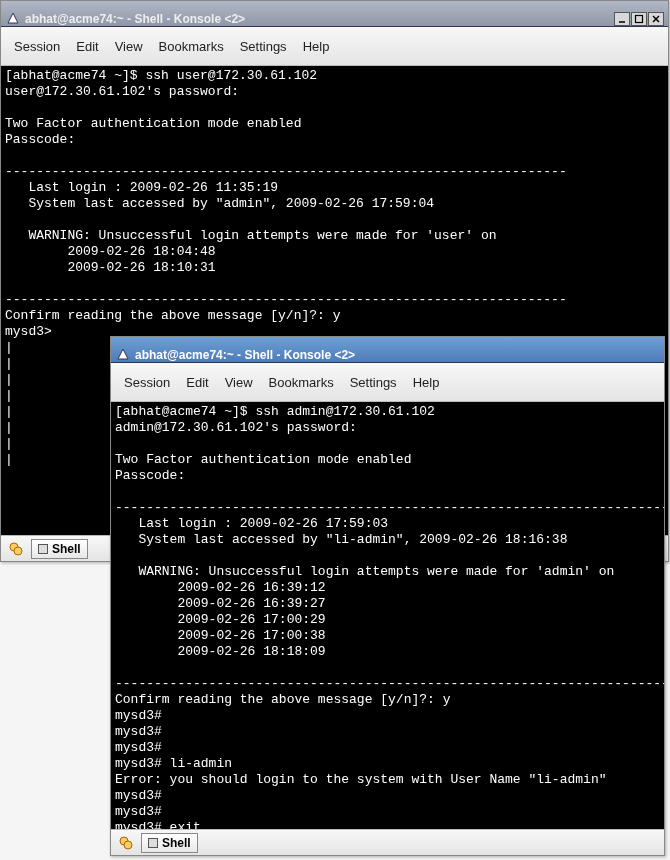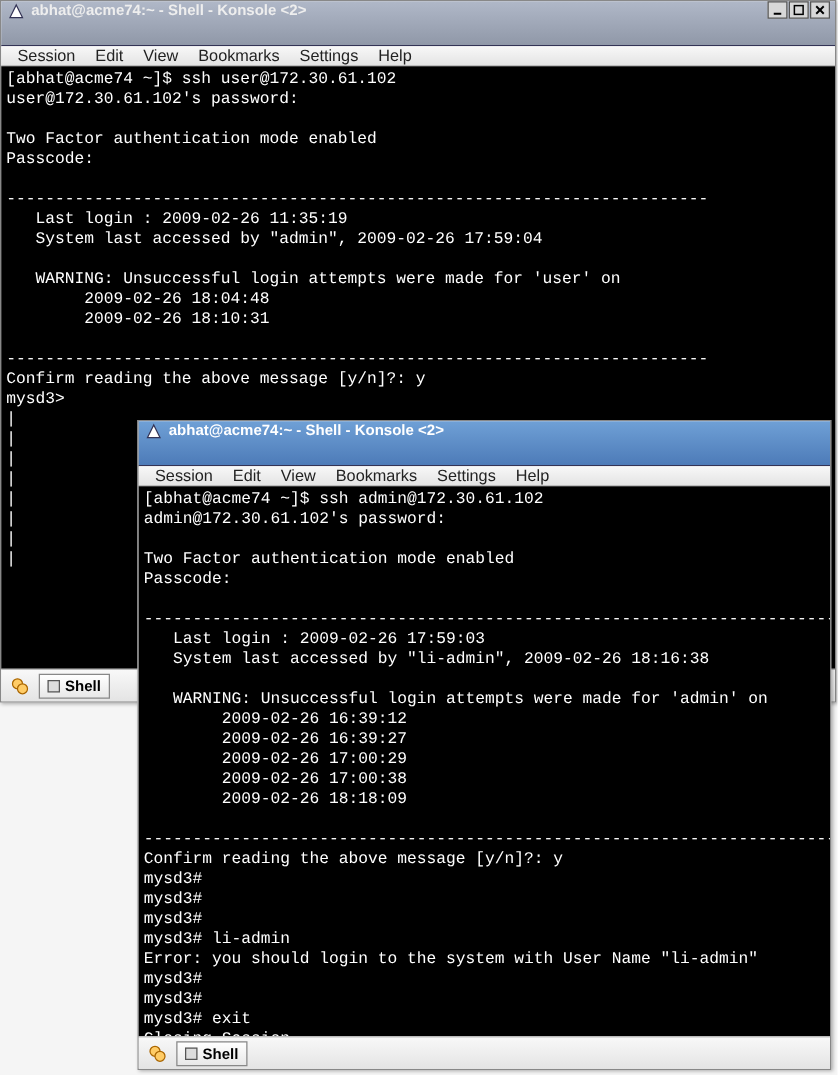--- a/index.html
+++ b/index.html
@@ -15,24 +15,24 @@
     position: absolute;
     border: 1px solid #888;
     background: #fff;
     box-shadow: 1px 1px 3px rgba(0,0,0,0.3);
     display: flex;
     flex-direction: column;
   }
   .win1 { left: 0; top: 0; width: 669px; height: 562px; }
   .win2 { left: 110px; top: 336px; width: 555px; height: 520px; }
   .titlebar {
-    height: 36px;
+    height: 26px;
     background: linear-gradient(to bottom, #6fa0d6, #4d7bb8);
     display: flex;
-    align-items: flex-start;
+    align-items: flex-end;
     padding: 0 4px;
     gap: 4px;
     color: #fff;
     font-size: 12px;
     font-weight: bold;
     border-bottom: 1px solid #335;
   }
   .titlebar.inactive {
     background: linear-gradient(to bottom, #b0b8c8, #9098a8);
     color: #eee;
@@ -46,21 +46,21 @@
   .winbtns { display: flex; gap: 1px; }
   .winbtn {
     width: 16px; height: 14px;
     background: #d8d8d8;
     border: 1px solid #555;
     display: flex; align-items: center; justify-content: center;
     cursor: pointer;
   }
   .winbtn svg { width: 10px; height: 10px; }
   .menubar {
-    height: 16px;
+    height: 39px;
     background: linear-gradient(to bottom, #f8f8f8, #e4e4e4);
     border-bottom: 1px solid #bbb;
     display: flex;
     align-items: center;
     padding: 0 6px;
     gap: 2px;
     font-size: 13px;
     color: #222;
   }
   .menuitem { padding: 2px 7px; cursor: pointer; }

